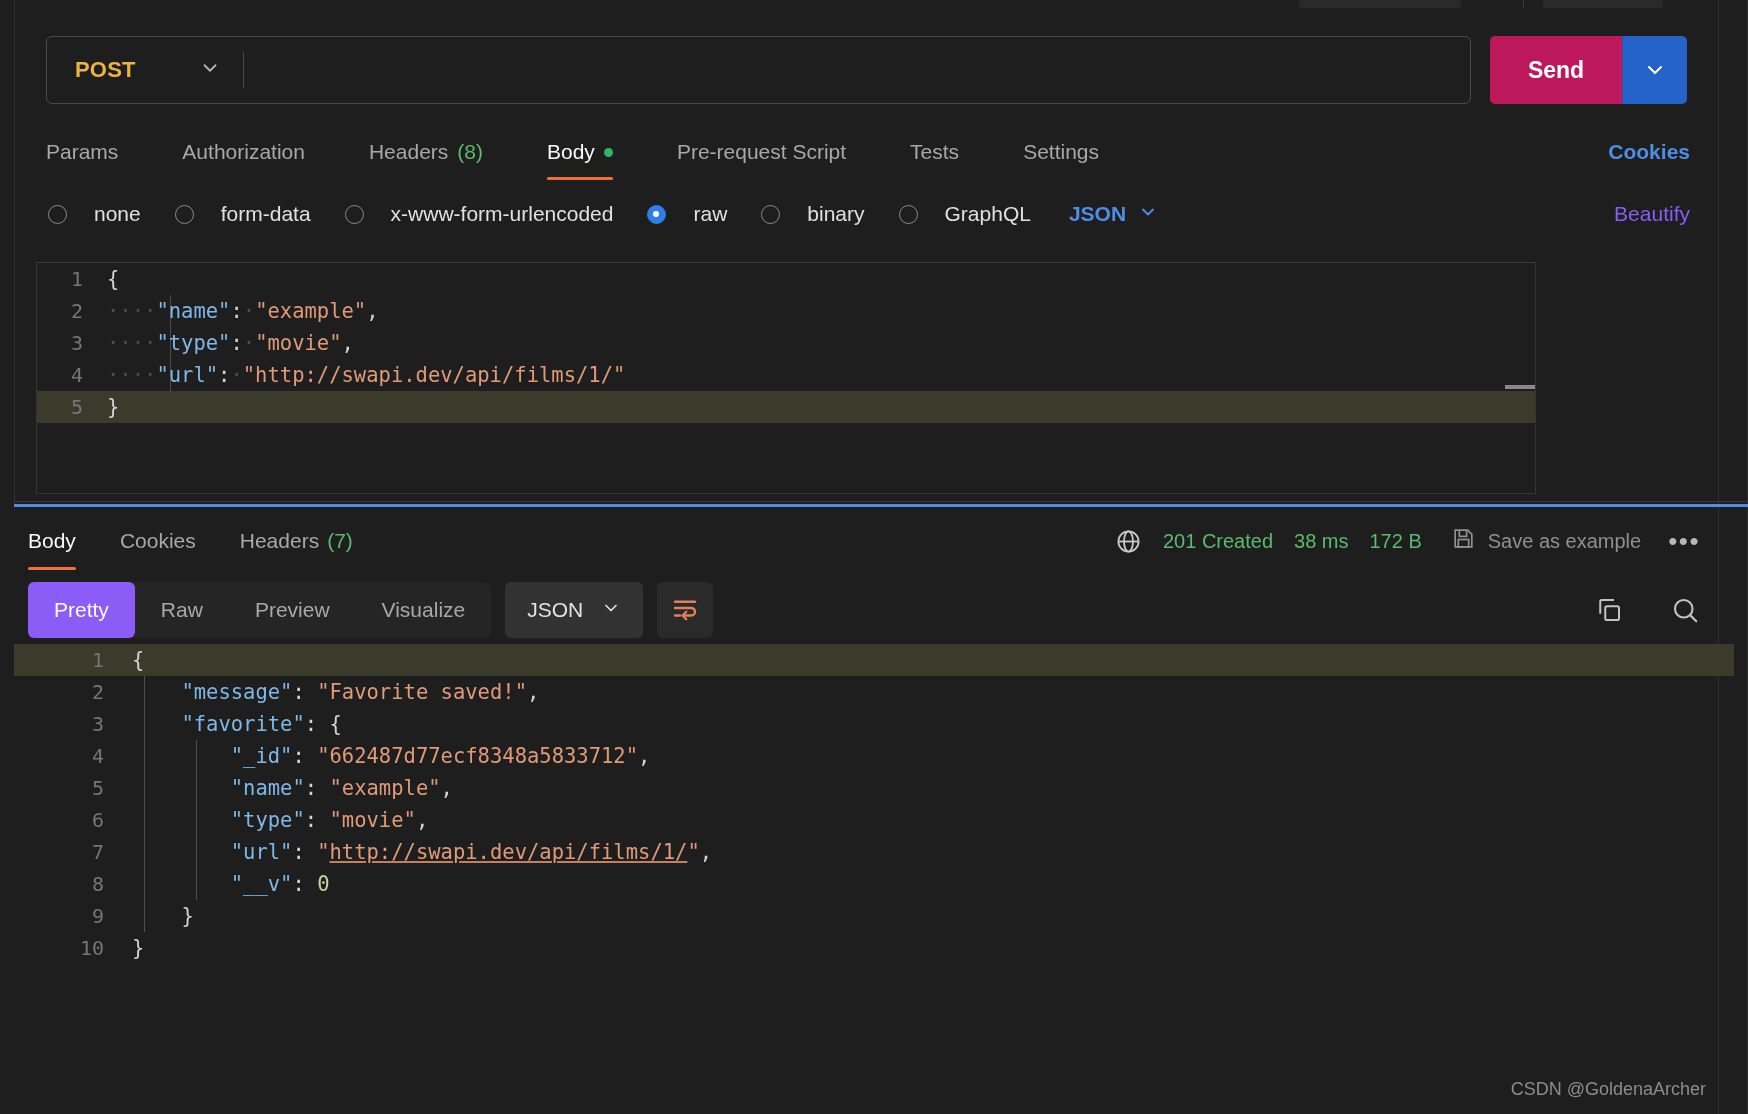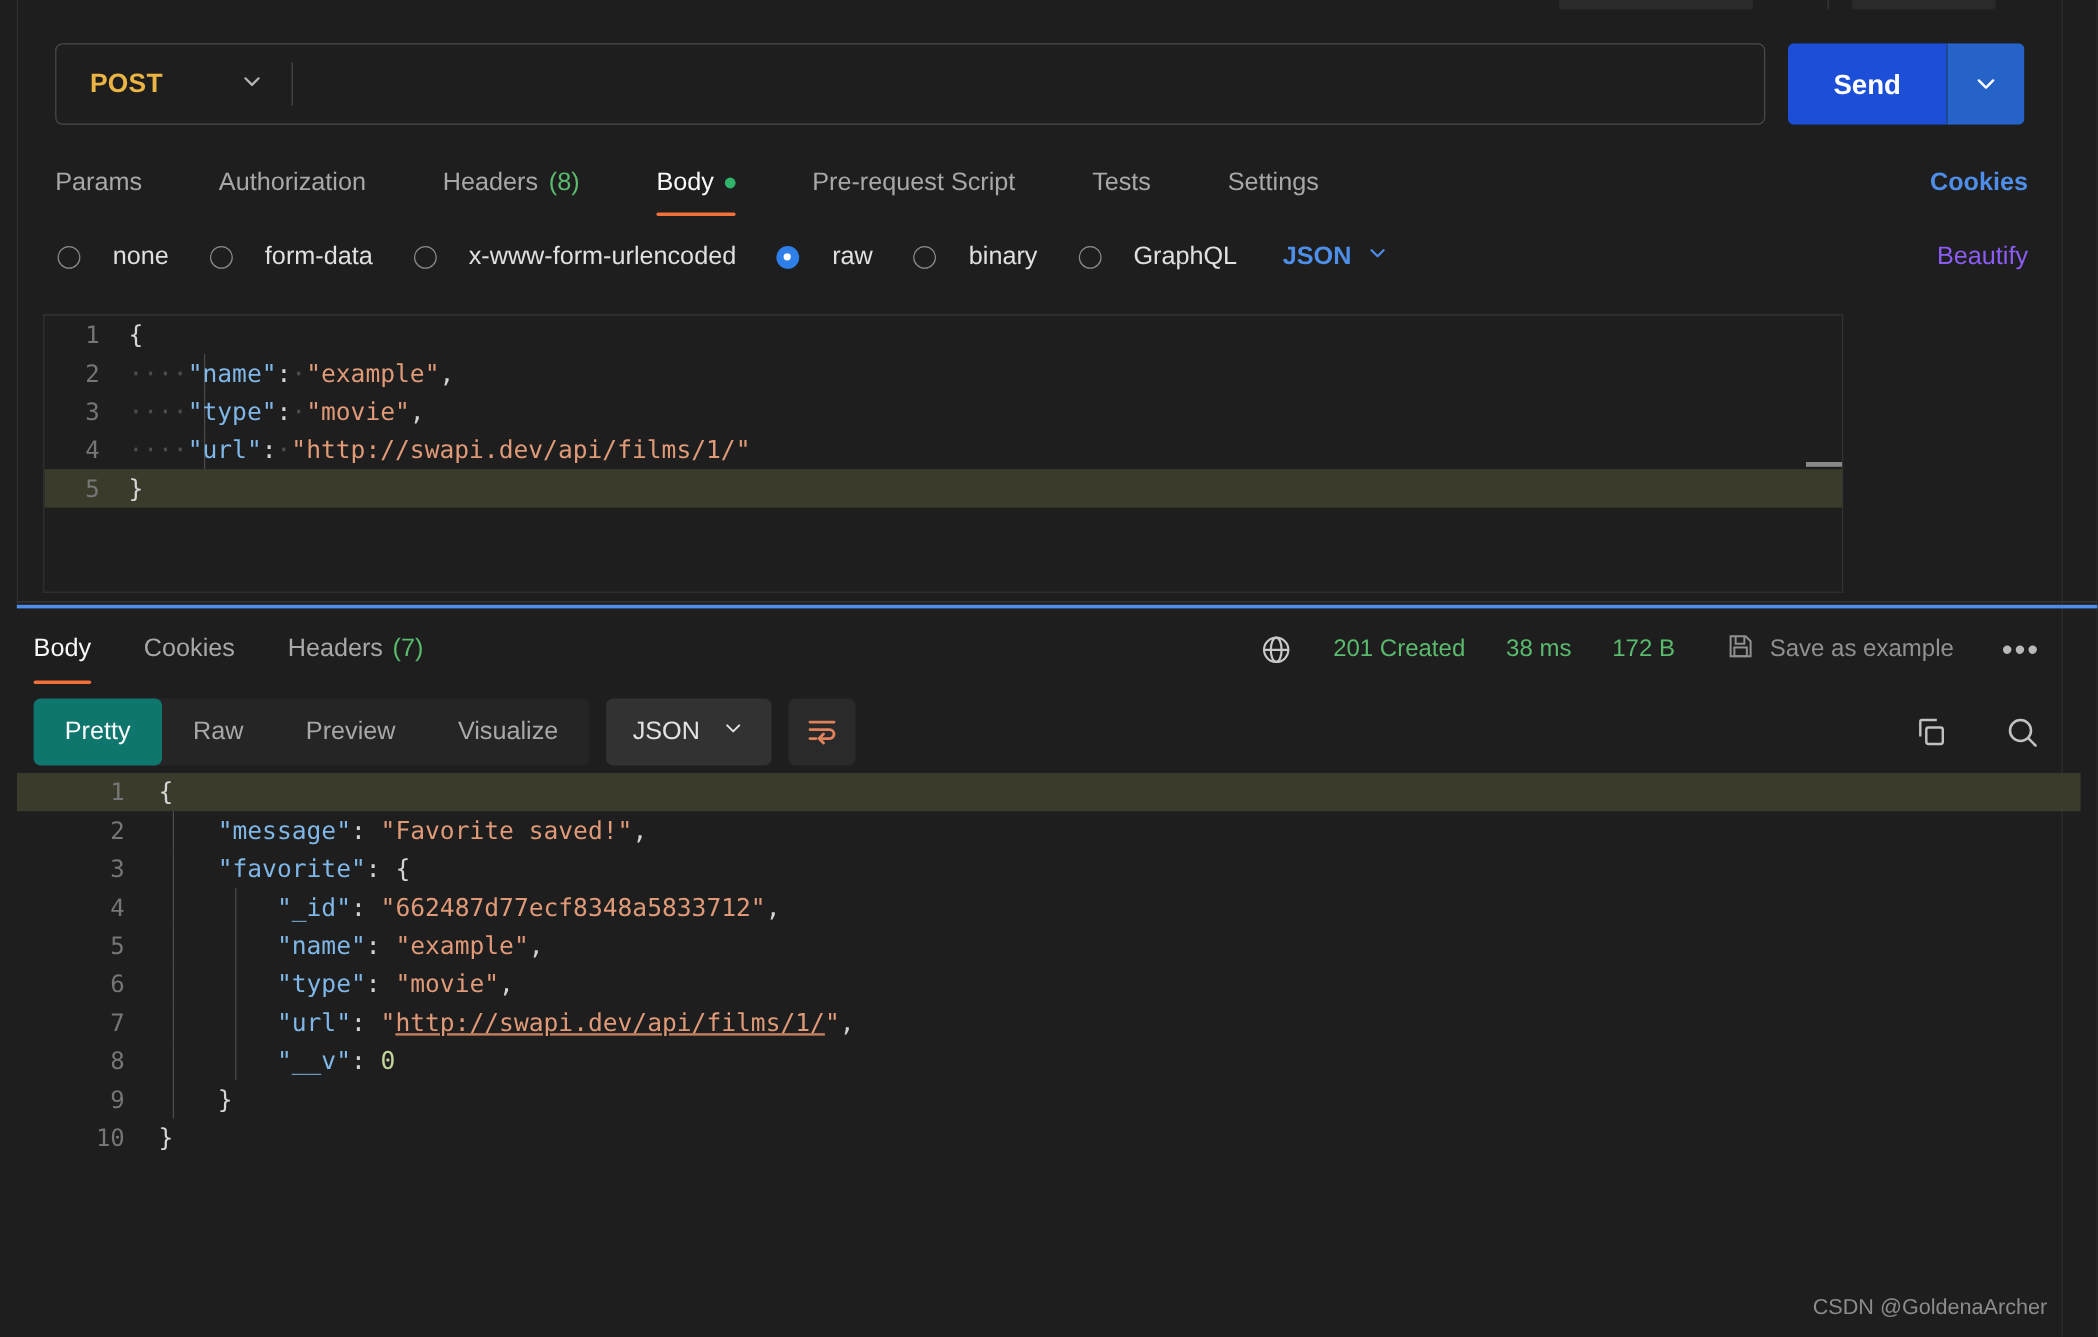--- a/index.html
+++ b/index.html
@@ -45,21 +45,21 @@
     flex: 1; height: 100%; background: transparent; border: 0; outline: none;
     color: #e6e6e6; font-size: 21px; padding-left: 28px;
     font-family: "Liberation Sans", sans-serif;
   }
 
   .send-wrap {
     position: absolute; left: 1490px; top: 36px;
     height: 68px; display: flex; border-radius: 5px; overflow: hidden;
   }
   .send-btn {
-    background: #1d4ed8; color: #fff; border: 0;
+    background: #be185d; color: #fff; border: 0;
     font-size: 23px; font-weight: 700; width: 132px; height: 100%;
     cursor: pointer; font-family: "Liberation Sans", sans-serif;
   }
   .send-div { width: 1px; background: #1e53b0; height: 100%; }
   .send-caret {
     background: #2563c9; width: 64px; height: 100%; color:#fff;
     display: flex; align-items: center; justify-content: center; cursor: pointer;
   }
 
   
@@ -165,38 +165,38 @@
   .restab:first-child { padding-left: 0; }
   .restab.active { color: #fafafa; }
   .restab .count { color: #5aba6d; }
   .restab .uline {
     position: absolute; left: 0px; right: 22px; bottom: 0px; height: 3px;
     background: #f2703a; border-radius: 2px;
   }
 
   .res-meta {
     position: absolute; right: 48px; top: 512px; height: 58px;
-    display: flex; align-items: center; gap: 34px;
+    display: flex; align-items: center; gap: 21px;
   }
   .meta-green { color: #5aba6d; font-size: 20px; }
   .globe { color: #c9c9c9; display: flex; align-items: center; }
   .save-ex {
     display: flex; align-items: center; gap: 12px; color: #909090; font-size: 20px;
     margin-left: 8px; cursor: pointer;
   }
   .dots3 { color: #b8b8b8; font-size: 26px; letter-spacing: 1.5px; cursor: pointer; padding-left: 6px; }
 
   
   .view-bar { position: absolute; left: 28px; top: 582px; height: 56px; display: flex; align-items: center; gap: 14px; }
   .seg { display: flex; background: #252525; border-radius: 6px; height: 56px; align-items: center; }
   .seg-item {
     padding: 0 26px; height: 56px; display: flex; align-items: center;
     color: #a8a8a8; font-size: 21px; cursor: pointer; border-radius: 6px;
   }
-  .seg-item.active { color: #fafafa; background: #0f766e; }
+  .seg-item.active { color: #fafafa; background: #8b5cf6; }
   .fmt-select {
     display: flex; align-items: center; gap: 18px; background: #323232;
     border-radius: 6px; height: 56px; padding: 0 22px; color: #e2e2e2;
     font-size: 21px; cursor: pointer;
   }
   .wrap-btn {
     width: 56px; height: 56px; background: #2a2a2a; border-radius: 6px;
     display: flex; align-items: center; justify-content: center; cursor: pointer;
   }
   .res-icons {

